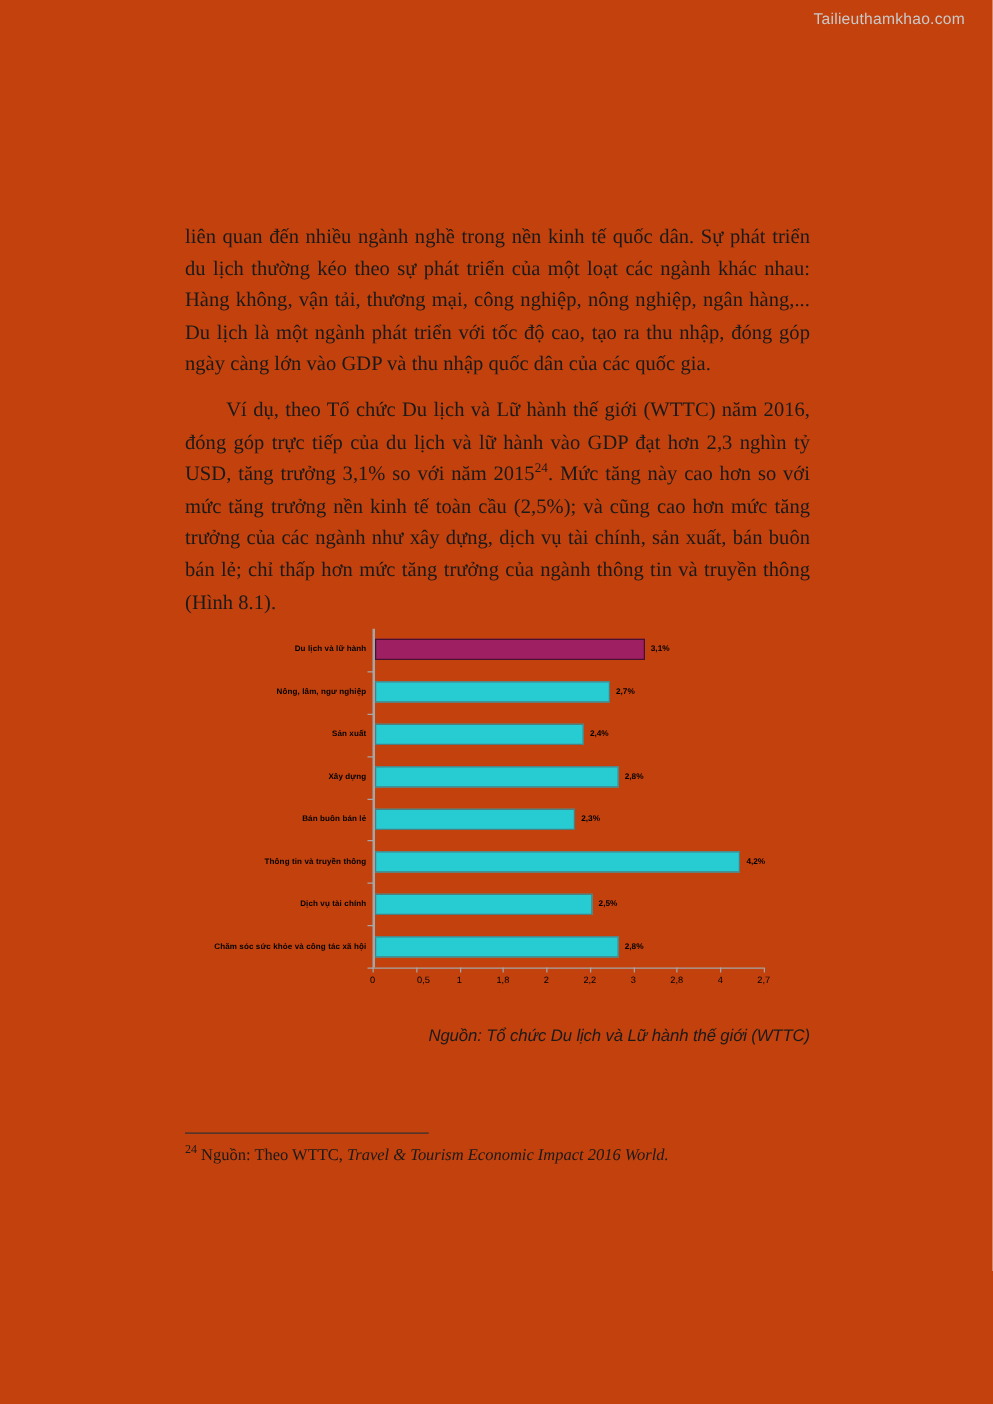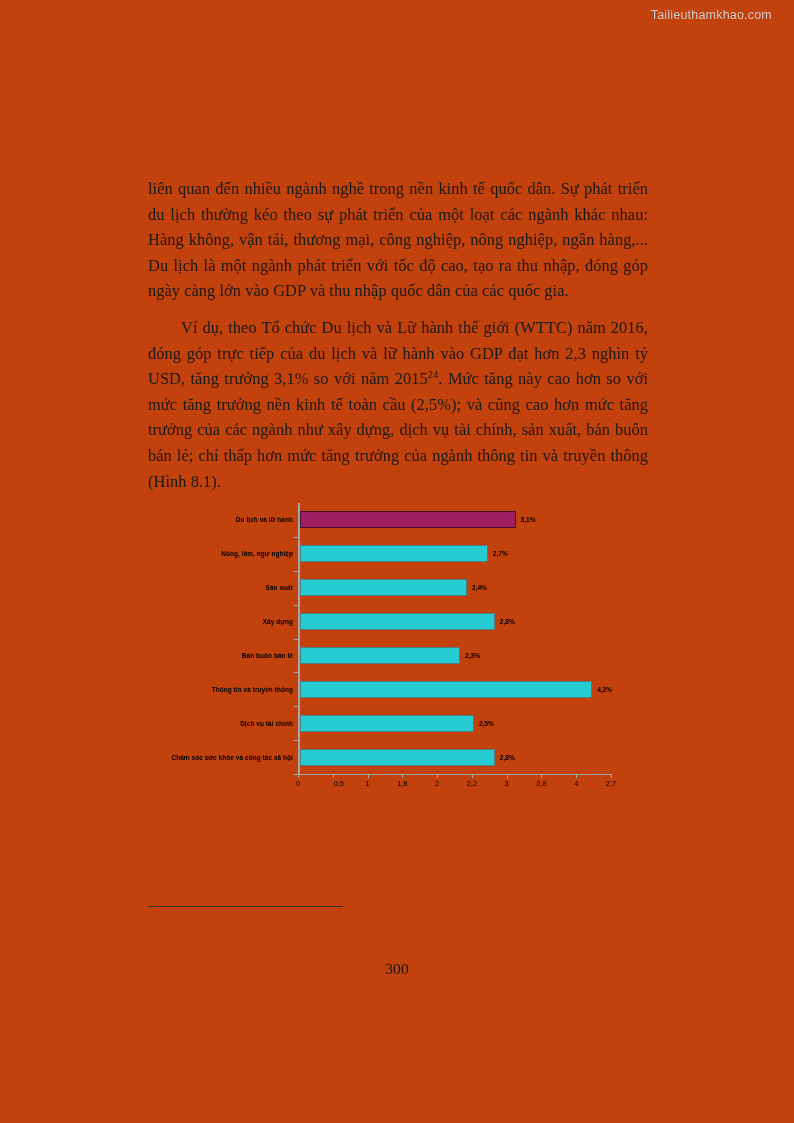--- a/index.html
+++ b/index.html
@@ -344,21 +344,22 @@
           <div class="x-label" style="left: 243.444px;">2,8</div>
           <div class="x-tick" style="left: 278.222px;"></div>
           <div class="x-label" style="left: 278.222px;">4</div>
           <div class="x-tick" style="left: 313px;"></div>
           <div class="x-label" style="left: 313px;">2,7</div>
         </div>
     </div>
   </div>
 
   <div id="caption-block">
+    <p class="fig-source">Nguồn: Tổ chức Du lịch và Lữ hành thế giới (WTTC)</p>
   </div>
 
   <div id="footnote">
     <div class="fn-rule"></div>
+    <p class="fn-text"><span class="fn-num">24</span> <span>Nguồn: Theo WTTC, </span><span class="fn-title">Travel &amp; Tourism Economic Impact 2016 World.</span></p>
   </div>
 
-  <div id="page-number">300</div>
 
 </div>
 
 </body></html>

